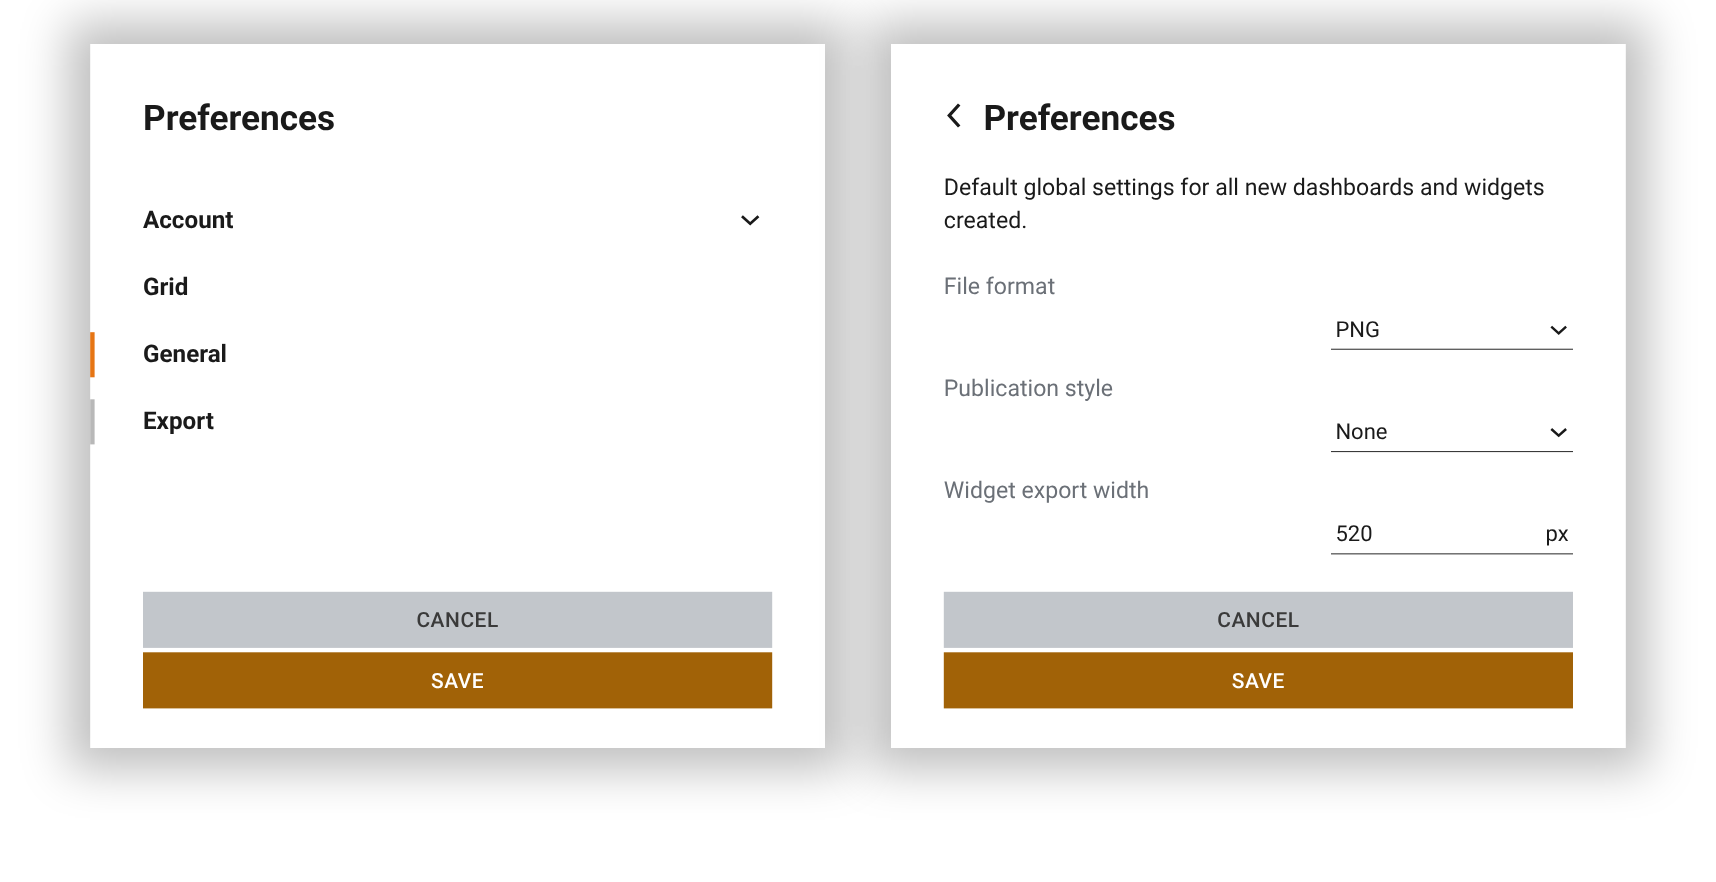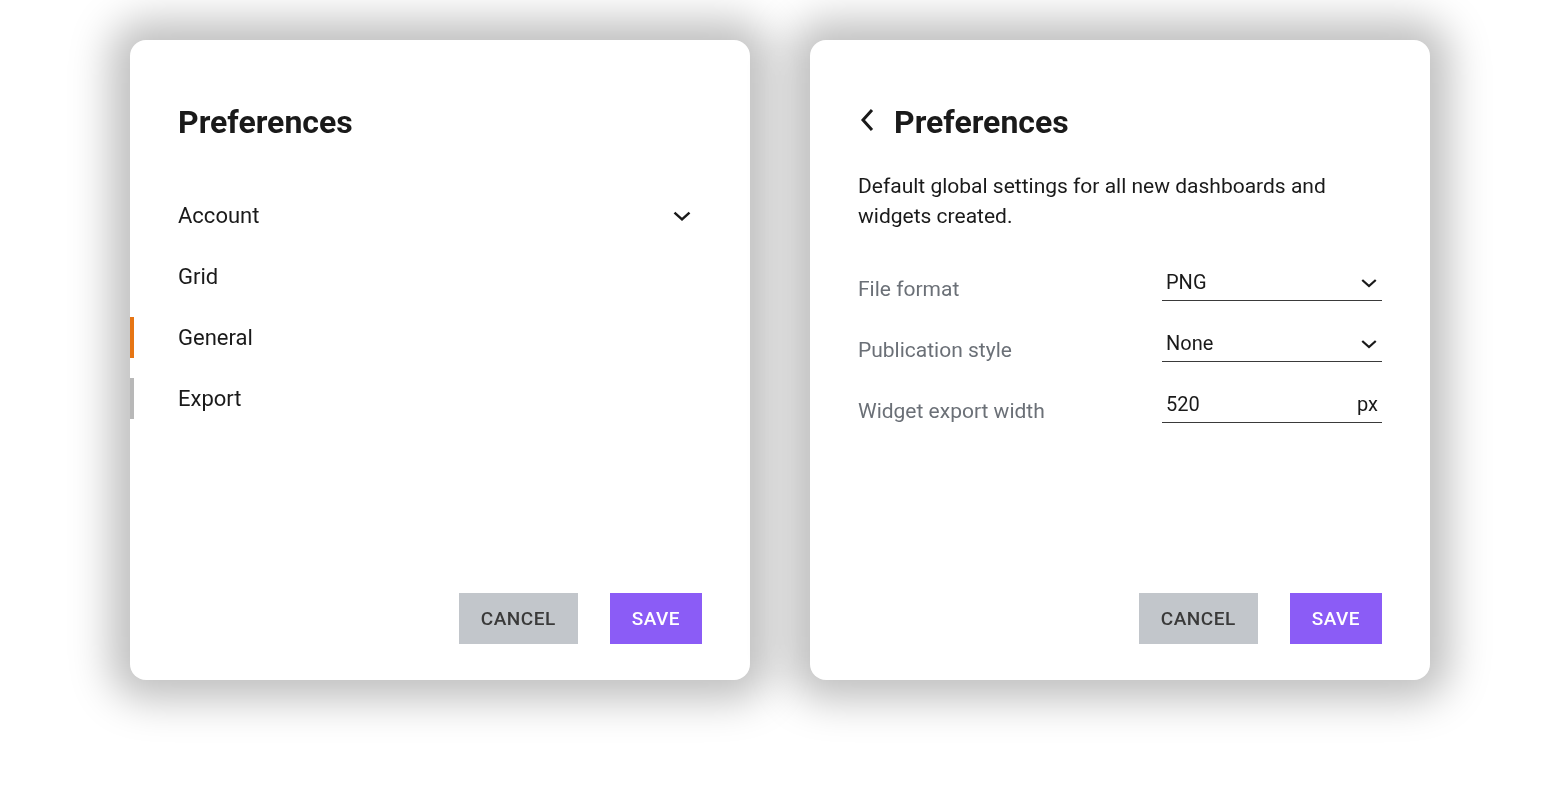--- a/index.html
+++ b/index.html
@@ -15,28 +15,27 @@
       align-items: flex-start;
       padding: 40px 20px;
       min-height: 802px;
     }
     .container {
       display: flex;
       gap: 60px;
     }
     .panel {
       background: #ffffff;
-      width: 620px;
+      width: 668px;
       height: 640px;
       box-shadow: 0 0 40px 20px rgba(0,0,0,0.25);
-      padding: 63px 48px 36px 48px;
+      padding: 48px 48px 36px 48px;
       display: flex;
       flex-direction: column;
       position: relative;
-      border-radius: 16px;
     }
     .panel-title {
       font-size: 32px;
       font-weight: 700;
       color: #1a1a1a;
       margin-bottom: 44px;
     }
     .panel-header-row {
       display: flex;
       align-items: center;
@@ -59,21 +58,21 @@
     }
     .nav-item {
       padding: 18px 0 18px 48px;
       font-size: 22px;
       color: #1a1a1a;
       cursor: pointer;
       display: flex;
       justify-content: space-between;
       align-items: flex-start;
       position: relative;
-      font-weight: 400;
+      font-weight: 700;
     }
     .nav-item .chev {
       margin-right: 10px;
     }
     .nav-item .chev svg {
       width: 20px;
       height: 14px;
       stroke: #1a1a1a;
       stroke-width: 3;
       fill: none;
@@ -93,71 +92,73 @@
       line-height: 1.45;
       margin-bottom: 32px;
     }
     .settings-list {
       display: flex;
       flex-direction: column;
       gap: 24px;
     }
     .setting-row {
       display: flex;
-      align-items: flex-end;
+      align-items: flex-start;
       justify-content: space-between;
     }
     .setting-label {
       font-size: 21px;
       color: #6b7077;
       font-weight: 400;
     }
     .setting-control {
       width: 220px;
       border-bottom: 1px solid #3a3a3a;
       padding: 6px 4px 6px 4px;
       display: flex;
       align-items: center;
       justify-content: space-between;
       font-size: 20px;
       color: #1a1a1a;
       cursor: pointer;
+      margin-top: 32px;
     }
     .setting-control .chev-down svg {
       width: 18px;
       height: 12px;
       stroke: #1a1a1a;
       stroke-width: 3;
       fill: none;
     }
     .setting-control .suffix {
       color: #1a1a1a;
       font-size: 20px;
     }
     .button-row {
       margin-top: auto;
       display: flex;
       justify-content: flex-end;
-      gap: 32px;
+      gap: 4px;
+      flex-direction: column;
     }
     .btn {
       border: none;
       font-size: 19px;
       font-weight: 500;
       letter-spacing: 0.5px;
       padding: 14px 22px;
       cursor: pointer;
       font-family: inherit;
     }
     .btn-cancel {
       background: #c2c6cb;
       color: #3a3a3a;
     }
     .btn-save {
-      background: #8b5cf6;
+      background: #a16207;
       color: #ffffff;
     }
   </style>
 </head>
 <body>
 
 <div class="container">
 
   <div class="panel">
     <h1 class="panel-title">Preferences</h1>

